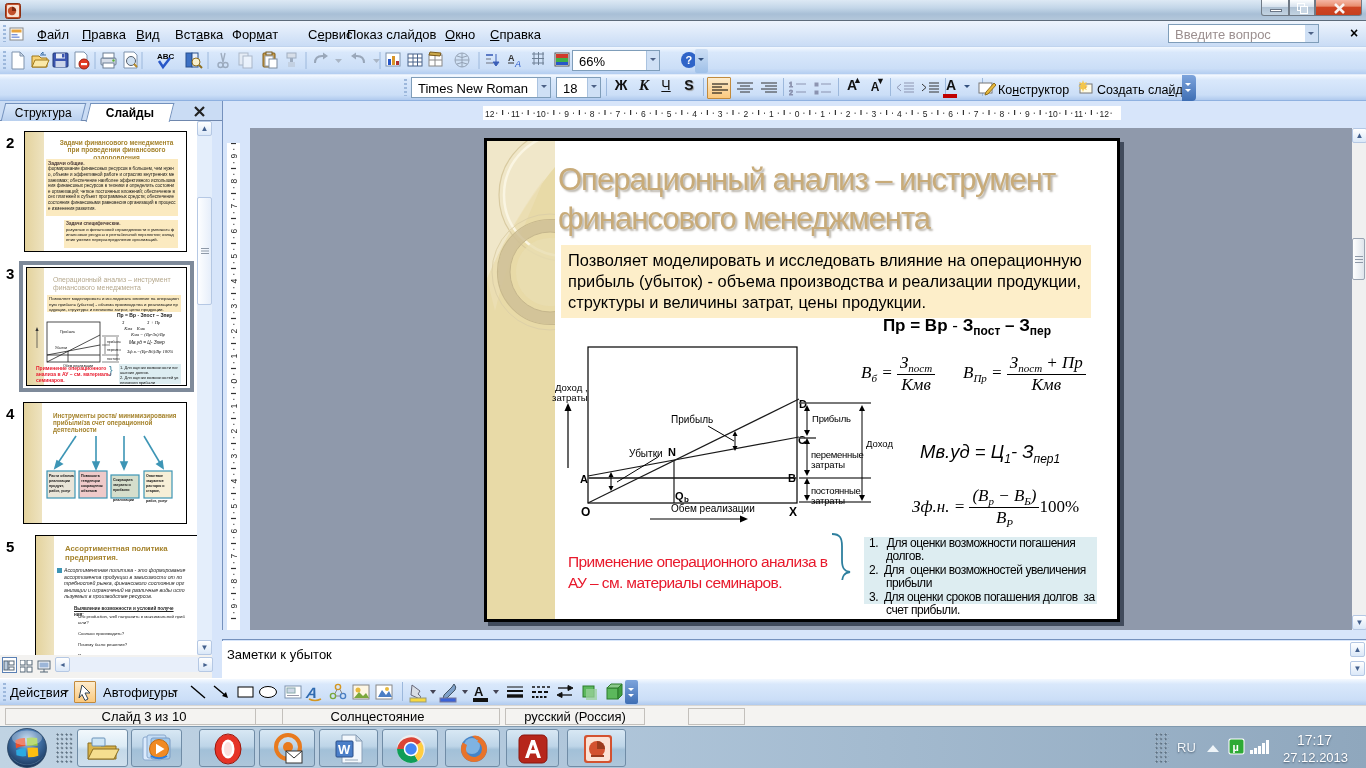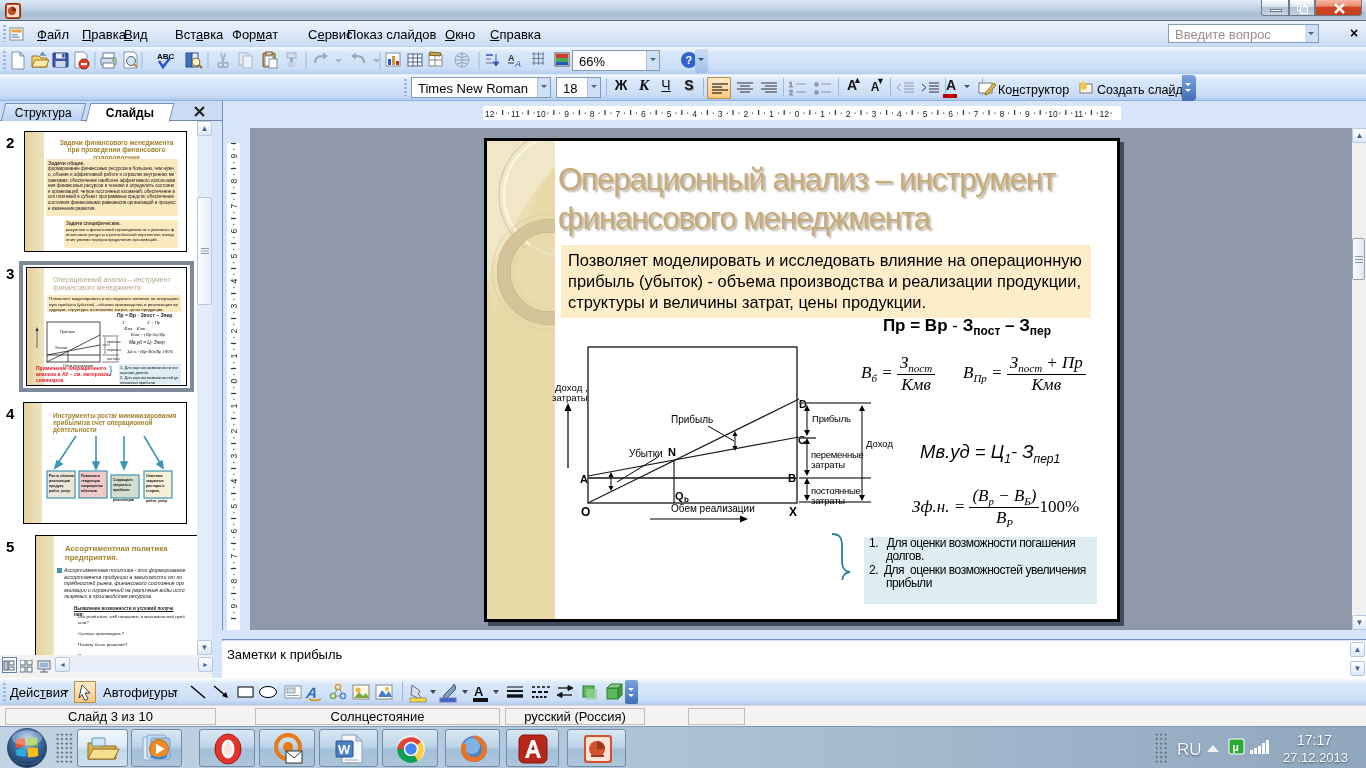--- a/index.html
+++ b/index.html
@@ -72,21 +72,21 @@
 #notesplit{left:222px;top:630px;width:1144px;height:10px;background:#d7e5fa;border-bottom:1px solid #7591bd}
 #notes{left:222px;top:641px;width:1144px;height:37px;background:#fff}
 
 #drawbar{left:0;top:678px;width:1366px;height:27px;background:linear-gradient(180deg,#f4f9ff 0%,#d9e8fb 20%,#cbdef7 80%,#b0caee 100%);border-top:1px solid #fff}
 
 #statusbar{left:0;top:705px;width:1366px;height:21px;background:#f4f3f1;border-top:1px solid #d9d7d4}
 .statbox{position:absolute;top:2px;height:17px;border:1px solid #c3c0bc;font-size:13px;color:#000;text-align:center;line-height:16px}
 
 #taskbar{left:0;top:726px;width:1366px;height:42px;border-top:1px solid #8099ae;background:linear-gradient(90deg,#c0d3e3 0%,#b4cade 35%,#a3bacf 65%,#8fa7bd 100%)}
 .tbbtn{position:absolute;top:2px;width:52px;height:38px;background:linear-gradient(180deg,#d8e8f4 0%,#bed5e8 45%,#a2c0d8 55%,#aec6da 100%);border:1px solid #708ca6;border-radius:3px}
-.tray{color:#fff;font-size:17px;text-shadow:0 1px 2px #44576b}
+.tray{color:#fff;font-size:13px;text-shadow:0 1px 2px #44576b}
 .dots{background:radial-gradient(circle at 1.5px 1.5px,#5a6e80 1px,rgba(255,255,255,0.35) 1.2px,transparent 1.6px);background-size:4.5px 4.5px}
 </style></head>
 <body>
 <div id="s">
   <div class="a" id="titlebar"></div>
   <svg class="a" style="left:5px;top:3px" width="17" height="16">
       <rect x="0.5" y="0.5" width="15" height="15" rx="2" fill="#c14f2c" stroke="#8a2f12"></rect>
       <rect x="2" y="2" width="12" height="12" rx="1" fill="#f7e1d3"></rect>
       <circle cx="7" cy="8" r="4.2" fill="#c14f2c"></circle>
       <path d="M7,3.8 a4.2,4.2 0 0 1 4.2,4.2 l-4.2,0 Z" fill="#7e2810"></path>
@@ -107,21 +107,21 @@
   <div class="a" id="menubar">
     <div class="grip" style="left:3px"></div>
     <svg class="a" style="left:9px;top:5px" width="16" height="16">
         <rect x="1" y="2" width="13" height="12" fill="#fdfdfd" stroke="#888"></rect>
         <rect x="2.5" y="3.5" width="10" height="3" fill="#e8a33d"></rect>
         <rect x="2.5" y="8" width="6" height="1.4" fill="#7a96df"></rect>
         <rect x="2.5" y="10.5" width="8" height="1.4" fill="#7a96df"></rect>
       </svg>
     <span class="menuitem" style="left:37px"><u>Ф</u>айл</span>
     <span class="menuitem" style="left:82px"><u>П</u>равка</span>
-    <span class="menuitem" style="left:124px"><u>В</u>ид</span>
+    <span class="menuitem" style="left:136px"><u>В</u>ид</span>
     <span class="menuitem" style="left:175px">Вст<u>а</u>вка</span>
     <span class="menuitem" style="left:232px">Фор<u>м</u>ат</span>
     <span class="menuitem" style="left:308px">С<u>е</u>рвис</span>
     <span class="menuitem" style="left:347px">Показ слайдов</span>
     <span class="menuitem" style="left:445px"><u>О</u>кно</span>
     <span class="menuitem" style="left:490px"><u>С</u>правка</span>
     <div class="a" id="askbox">
         <span style="position:absolute;left:6px;top:2px;font-size:13px;color:#9b8f8f">Введите вопрос</span>
         <div class="arr"></div>
       </div>
@@ -801,29 +801,31 @@
     <div class="a formula" style="left:374px;top:212px">
       <i>В<sub>б</sub></i> = <span class="frac"><span class="num">З<sub>пост</sub></span><span class="den">Кмв</span></span>
     </div>
     <div class="a formula" style="left:476px;top:212px">
       <i>В<sub>Пр</sub></i> = <span class="frac"><span class="num">З<sub>пост</sub> + Пр</span><span class="den">Кмв</span></span>
     </div>
     <div class="a" id="formula4" style="left:433px;top:300px"><i>Мв.уд = Ц<sub>1</sub>- З<sub>пер1</sub></i></div>
     <div class="a formula" style="left:425px;top:345px">
       <i>Зф.н.</i> = <span class="frac"><span class="num">(В<sub>р</sub> − В<sub>Б</sub>)</span><span class="den">В<sub>Р</sub></span></span><span style="font-style:normal">100%</span>
     </div>
+    <div class="a" id="redtext">Применение операционного анализа в<br>АУ – см. материалы семинаров.</div>
     <div class="a" id="bluebox"></div>
     <div class="a" id="bluelist">
       <div class="li">1.&nbsp;&nbsp;&nbsp;Для оценки возможности погашения<br>долгов.</div>
       <div class="li">2.&nbsp;&nbsp;Для&nbsp; оценки возможностей увеличения<br>прибыли</div>
+      <div class="li">3.&nbsp;&nbsp;Для оценки сроков погашения долгов&nbsp; за<br>счет прибыли.</div>
     </div>
   </div>
   <div class="a" id="notesplit"></div>
   <div class="a" id="notes">
-      <span style="position:absolute;left:5px;top:6px;font-size:13px">Заметки к прибыль</span>
+      <span style="position:absolute;left:5px;top:6px;font-size:13px">Заметки к убыток</span>
     <div class="scrbtn" style="right:1px;top:1px">▲</div>
     <div class="scrbtn" style="right:1px;top:20px">▼</div>
   </div>
   <div class="a" id="drawbar">
     <div class="grip" style="left:3px"></div>
     <span class="a" style="left:10px;top:6px;font-size:13px">Дейс<u>т</u>вия</span>
     <span class="a" style="left:63px;top:11px;border:3.5px solid transparent;border-top-color:#222"></span>
     <div class="a selbtn" style="left:74px;top:2px;width:22px;height:22px"><svg width="20" height="20">
           <path d="M7,3 l8,8 -5,0 3,6 -3,1.5 -3,-6 -3,3.5 Z" fill="#fff" stroke="#345" stroke-width="1"></path>
         </svg></div>
@@ -905,21 +907,21 @@
           <path d="M2,6 l4,-4 h11 l-4,4 Z" fill="#8ac88a" stroke="#2d7d2d"></path>
           <path d="M13,17 l4,-4 v-11 l-4,4 Z" fill="#3f9d3f" stroke="#2d7d2d"></path>
         </g>
     </svg>
     <div class="a" style="left:625px;top:1px;width:13px;height:24px;background:linear-gradient(180deg,#7da4dc,#3e6eb4);border-radius:2px">
         <div style="position:absolute;left:3px;top:8px;border:3.5px solid transparent;border-top-color:#fff"></div>
         <div style="position:absolute;left:3px;top:14px;border:3.5px solid transparent;border-top-color:#fff"></div>
       </div>
   </div>
   <div class="a" id="statusbar">
-    <div class="statbox" style="left:5px;width:211px">Слайд 3 из 10</div>
+    <div class="statbox" style="left:5px;width:278px">Слайд 3 из 10</div>
     <div class="statbox" style="left:255px;width:245px">Солнцестояние</div>
     <div class="statbox" style="left:505px;width:140px">русский (Россия)</div>
     <div class="statbox" style="left:688px;width:57px"></div>
   </div>
   <div class="a" id="taskbar">
     <svg class="a" style="left:5px;top:1px" width="44" height="40">
       <defs>
           <radialGradient id="orb" cx="50%" cy="30%" r="75%">
             <stop offset="0%" stop-color="#b8d4ee"></stop>
             <stop offset="40%" stop-color="#4576ad"></stop>

